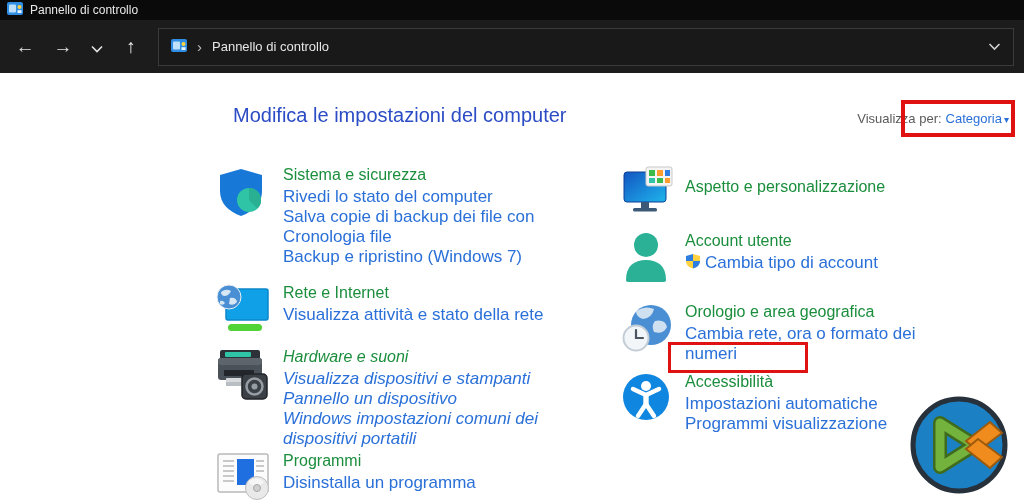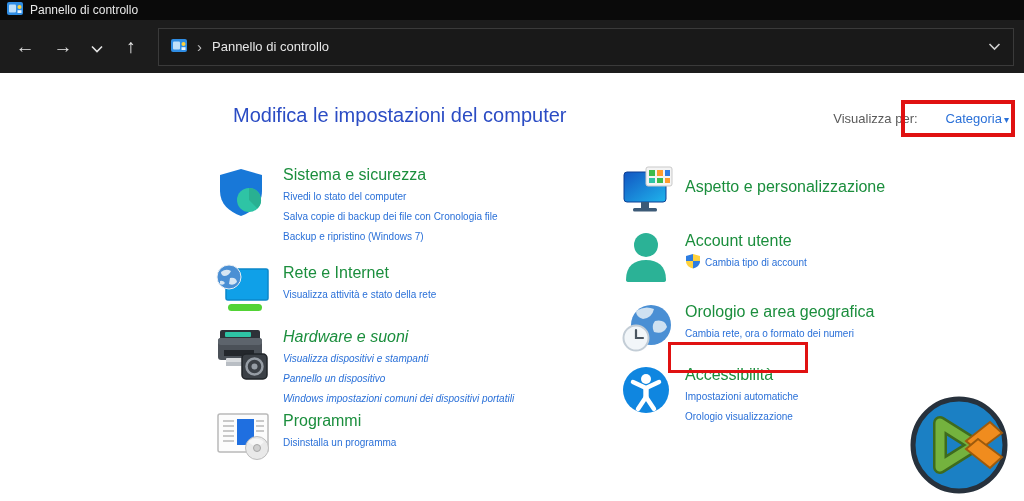--- a/index.html
+++ b/index.html
@@ -20,35 +20,35 @@
   .addressbar { flex:1; height:38px; margin-left:8px; background:#191919;
                 border:1px solid #3a3a3a; display:flex; align-items:center;
                 padding:0 12px; gap:10px; }
   .addr-text { color:#e6e6e6; font-size:13px; }
   .addr-sep { color:#bdbdbd; font-size:15px; }
   .addr-caret { margin-left:auto; display:flex; align-items:center; }
 
   
   .content { position:absolute; top:73px; left:0; width:1024px; height:428px; background:#fff; }
   .page-title { position:absolute; left:233px; top:31px; font-size:20px; color:#2b4cc4; }
-  .viewby { position:absolute; right:11px; top:38px; display:flex; align-items:center; gap:24px; }
+  .viewby { position:absolute; right:11px; top:38px; display:flex; align-items:center; gap:0; }
   .viewby-label { color:#5a5a5a; font-size:13px; }
   .viewby-value { color:#2a70d8; font-size:13px; padding:0 4px; cursor:default; }
   .viewby-caret { color:#2a70d8; font-size:10px; margin-left:2px; }
 
   .col { position:absolute; top:90px; }
   .col-left  { left:216px; width:350px; }
   .col-right { left:622px; width:345px; }
   .sec { display:flex; }
   .sec-icon { flex:none; padding-top:3px; }
   .col-left  .sec-icon { width:67px; }
   .col-right .sec-icon { width:63px; }
   .sec-title { display:block; width:fit-content; font-size:16px; line-height:24px;
                color:#1b8e3d; text-decoration:none; cursor:pointer; }
-  .sec-link  { display:block; width:fit-content; font-size:10px; line-height:20px;
+  .sec-link  { display:block; width:fit-content; font-size:17px; line-height:20px;
                color:#2a70d8; text-decoration:none; cursor:pointer; }
   .link-row { display:flex; align-items:center; gap:4px; }
   .pad-mid { padding-top:12px; }
 
   
   .annot { position:absolute; border:4px solid #e01111; pointer-events:none; }
   .annot-categoria { left:901px; top:100px; width:114px; height:37px; }
   .annot-accessibilita { left:668px; top:342px; width:140px; height:31px; border-width:3px; }
 
   
@@ -276,21 +276,21 @@
             <circle cx="24" cy="24" r="23" fill="#0f86e0"></circle>
             <circle cx="24" cy="13" r="5" fill="#fff"></circle>
             <path d="M11 16 L24 22 L37 16" fill="none" stroke="#fff" stroke-width="4.5" stroke-linecap="round"></path>
             <rect x="21.3" y="20" width="5.4" height="13" rx="2.7" fill="#fff"></rect>
             <path d="M24 31 L16 43 M24 31 L32 43" fill="none" stroke="#fff" stroke-width="4.5" stroke-linecap="round"></path>
           </svg>
         </div>
         <div class="sec-body">
           <a class="sec-title">Accessibilità</a>
           <a class="sec-link">Impostazioni automatiche</a>
-          <a class="sec-link">Orologio visualizzazione</a>
+          <a class="sec-link">Programmi visualizzazione</a>
         </div>
       </div>
     </div>
   </div>
 
   <div class="annot annot-categoria"></div>
   <div class="annot annot-accessibilita"></div>
 
   <div class="logo">
     <svg width="102" height="102" viewBox="0 0 102 102">

